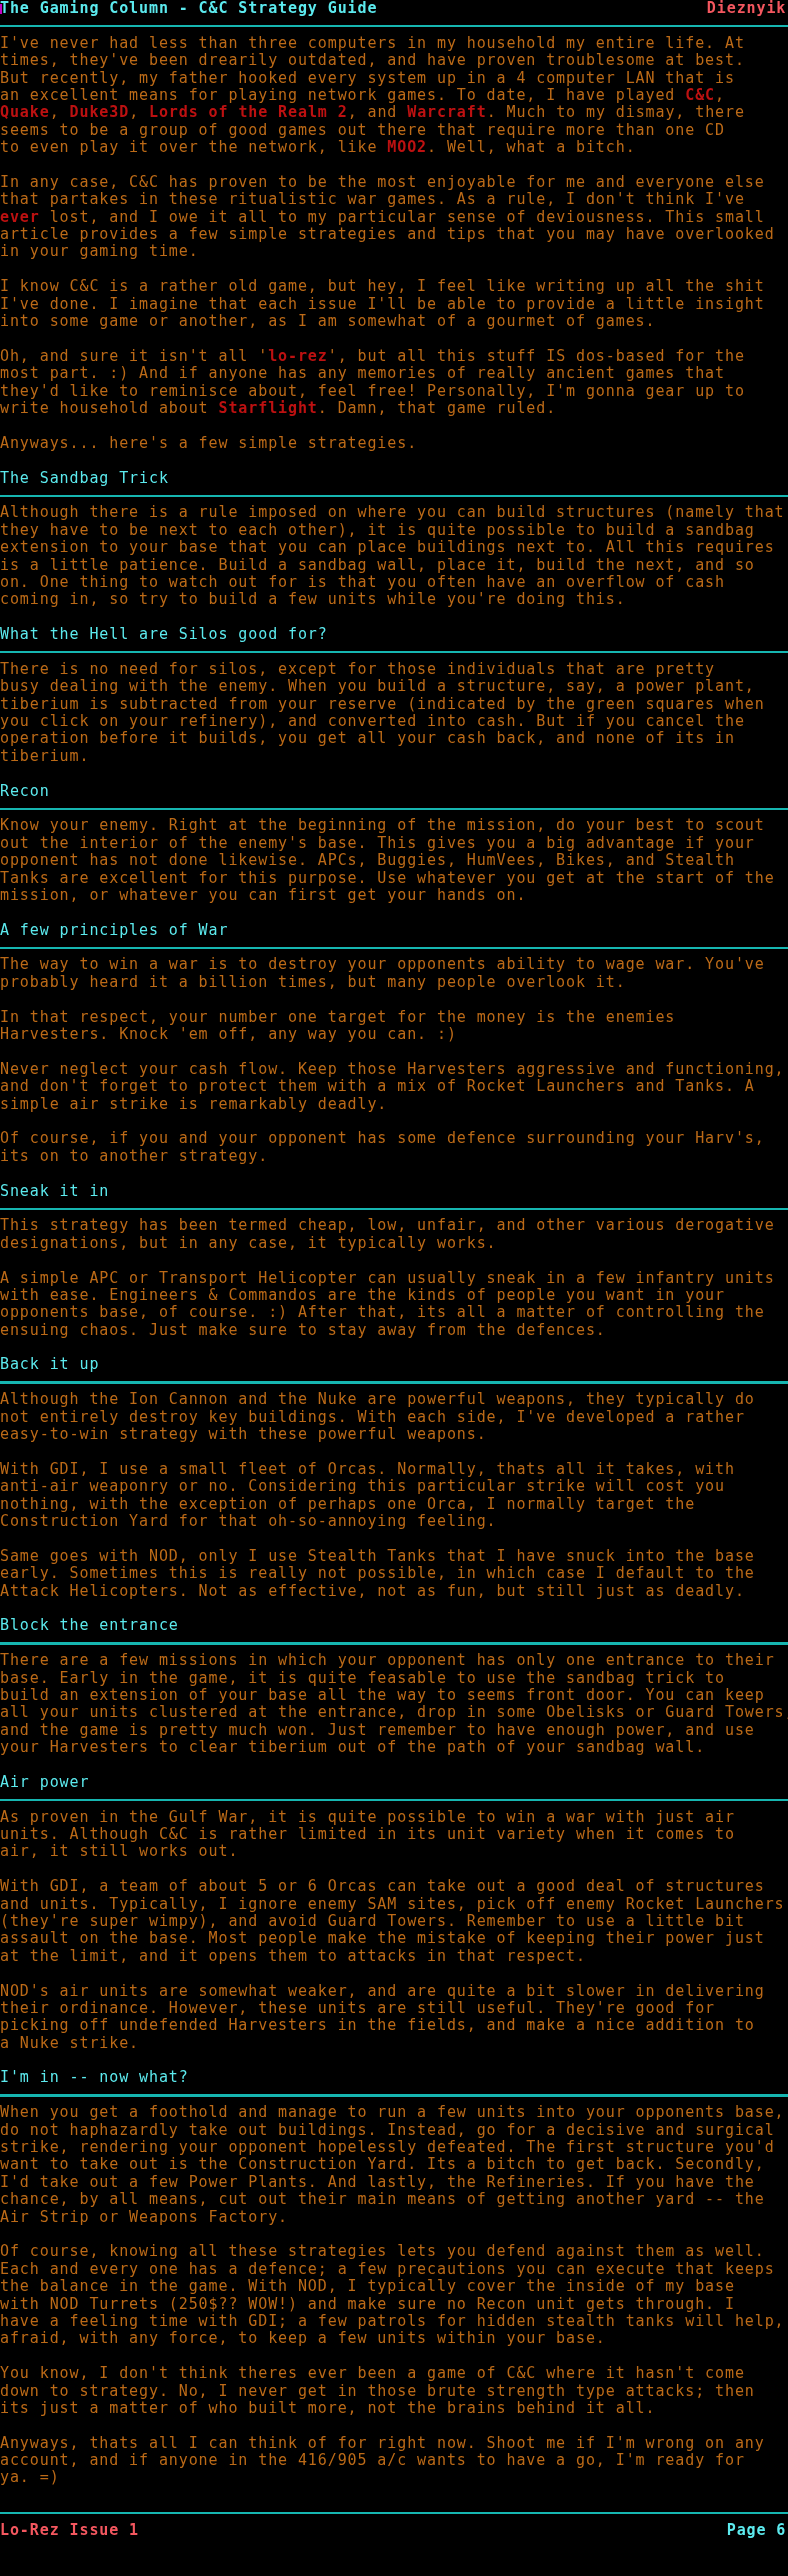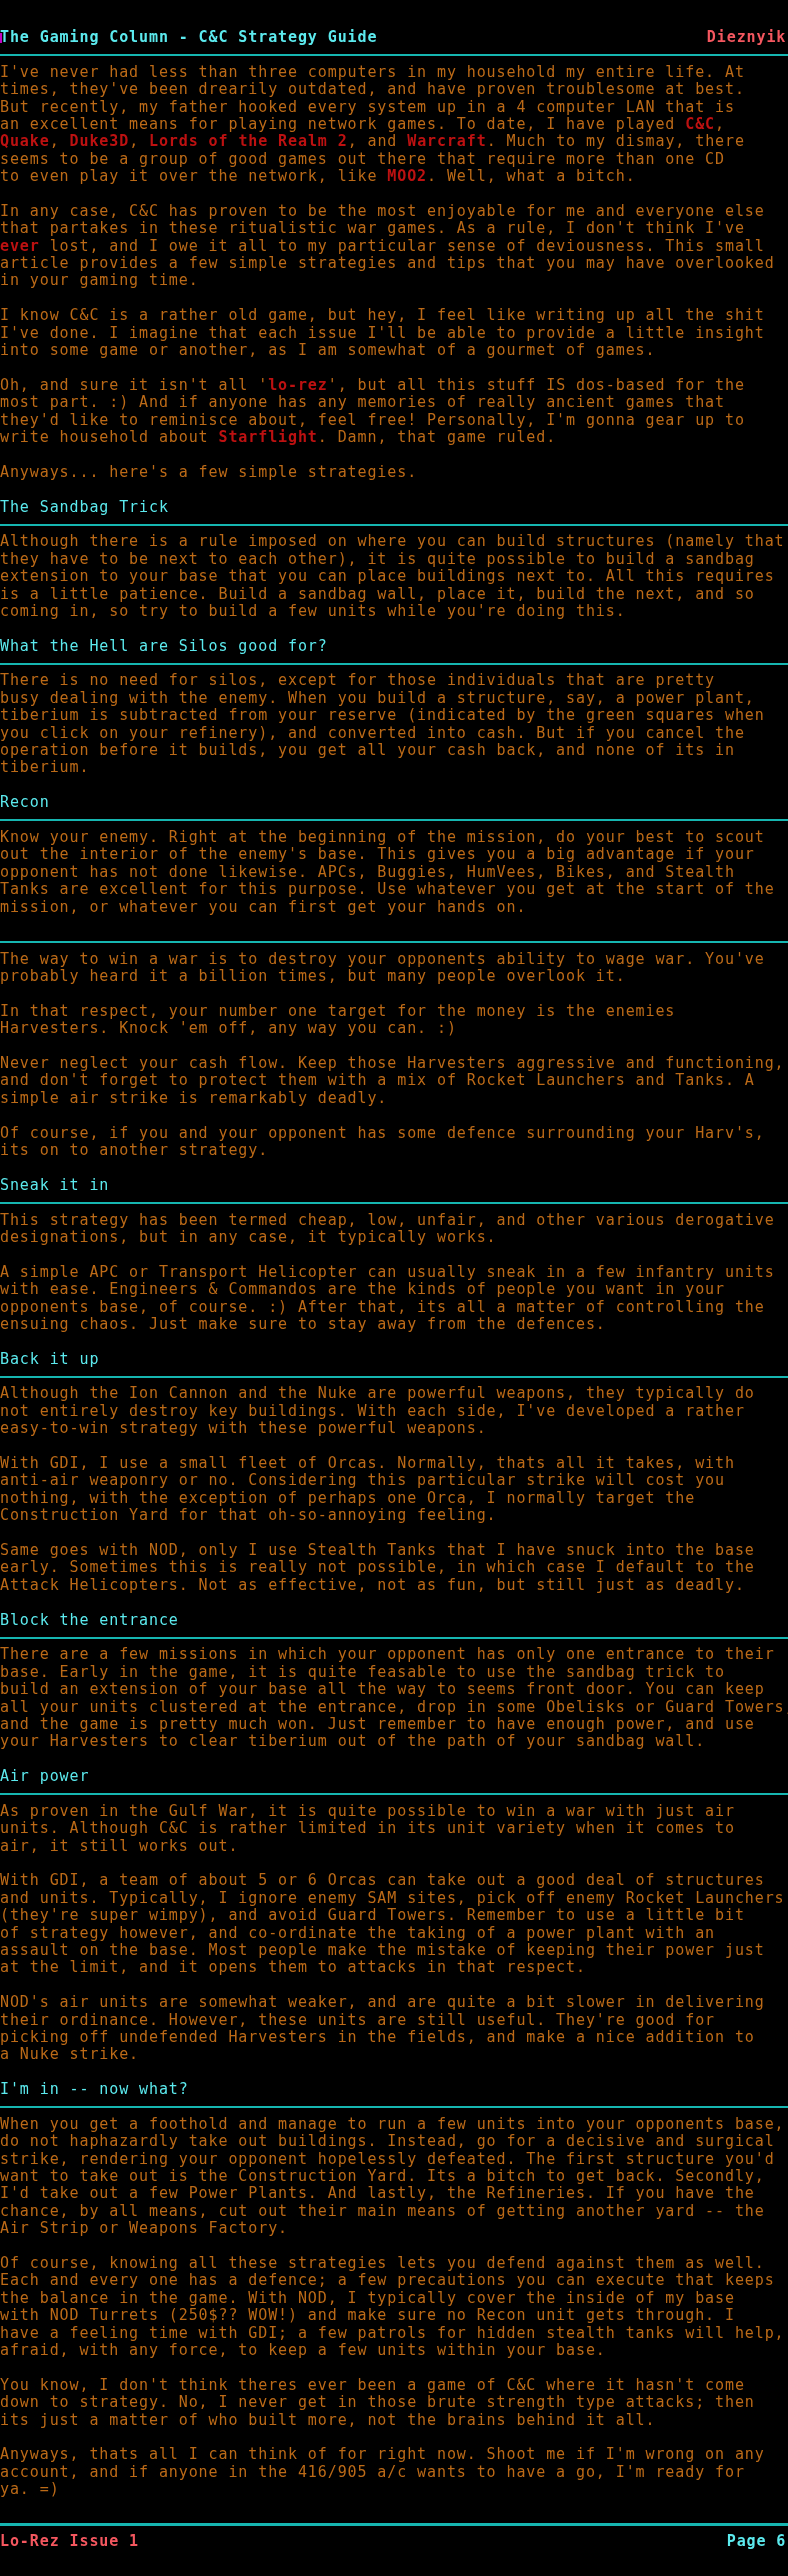--- a/index.html
+++ b/index.html
@@ -11,21 +11,21 @@
     --accent:#f4575f;
     --artifact:#c303c3;
   }
   *{margin:0;padding:0;box-sizing:border-box}
   html,body{background:var(--bg);}
   body{
     width:789px;height:2576px;
     overflow:hidden;position:relative;
     font-family:"DejaVu Sans Mono","Liberation Mono",monospace;
   }
-  .page{width:789px;height:2499px;position:relative;margin-top:29px;}
+  .page{width:789px;height:2499px;position:relative;}
   .line{
     height:17.4px;line-height:17.4px;
     font-size:15px;letter-spacing:0.9px;
     white-space:pre;color:var(--body);
     overflow:hidden;
   }
   .line .hl{color:var(--hl);font-weight:bold;}
   .line.heading{color:var(--heading);}
   .line.rule-row{display:flex;align-items:center;}
   .rule-bar{height:2.2px;width:100%;background:var(--rule);}
@@ -78,39 +78,41 @@
       <div class="line"><span>write household about </span><span class="hl">Starflight</span><span>. Damn, that game ruled.</span></div>
       <div class="line">&nbsp;</div>
       <div class="line">Anyways... here's a few simple strategies.</div>
       <div class="line">&nbsp;</div>
       <div class="line heading">The Sandbag Trick</div>
       <div class="line rule-row"><div class="rule-bar"></div></div>
       <div class="line">Although there is a rule imposed on where you can build structures (namely that</div>
       <div class="line">they have to be next to each other), it is quite possible to build a sandbag</div>
       <div class="line">extension to your base that you can place buildings next to. All this requires</div>
       <div class="line">is a little patience. Build a sandbag wall, place it, build the next, and so</div>
+      <div class="line">on. One thing to watch out for is that you often have an overflow of cash</div>
       <div class="line">coming in, so try to build a few units while you're doing this.</div>
       <div class="line">&nbsp;</div>
       <div class="line heading">What the Hell are Silos good for?</div>
       <div class="line rule-row"><div class="rule-bar"></div></div>
       <div class="line">There is no need for silos, except for those individuals that are pretty</div>
       <div class="line">busy dealing with the enemy. When you build a structure, say, a power plant,</div>
       <div class="line">tiberium is subtracted from your reserve (indicated by the green squares when</div>
       <div class="line">you click on your refinery), and converted into cash. But if you cancel the</div>
       <div class="line">operation before it builds, you get all your cash back, and none of its in</div>
       <div class="line">tiberium.</div>
       <div class="line">&nbsp;</div>
       <div class="line heading">Recon</div>
       <div class="line rule-row"><div class="rule-bar"></div></div>
       <div class="line">Know your enemy. Right at the beginning of the mission, do your best to scout</div>
       <div class="line">out the interior of the enemy's base. This gives you a big advantage if your</div>
       <div class="line">opponent has not done likewise. APCs, Buggies, HumVees, Bikes, and Stealth</div>
       <div class="line">Tanks are excellent for this purpose. Use whatever you get at the start of the</div>
       <div class="line">mission, or whatever you can first get your hands on.</div>
       <div class="line">&nbsp;</div>
+      <div class="line heading">A few principles of War</div>
       <div class="line rule-row"><div class="rule-bar"></div></div>
       <div class="line">The way to win a war is to destroy your opponents ability to wage war. You've</div>
       <div class="line">probably heard it a billion times, but many people overlook it.</div>
       <div class="line">&nbsp;</div>
       <div class="line">In that respect, your number one target for the money is the enemies</div>
       <div class="line">Harvesters. Knock 'em off, any way you can. :)</div>
       <div class="line">&nbsp;</div>
       <div class="line">Never neglect your cash flow. Keep those Harvesters aggressive and functioning,</div>
       <div class="line">and don't forget to protect them with a mix of Rocket Launchers and Tanks. A</div>
       <div class="line">simple air strike is remarkably deadly.</div>
@@ -154,21 +156,20 @@
       <div class="line">&nbsp;</div>
       <div class="line heading">Air power</div>
       <div class="line rule-row"><div class="rule-bar"></div></div>
       <div class="line">As proven in the Gulf War, it is quite possible to win a war with just air</div>
       <div class="line">units. Although C&amp;C is rather limited in its unit variety when it comes to</div>
       <div class="line">air, it still works out.</div>
       <div class="line">&nbsp;</div>
       <div class="line">With GDI, a team of about 5 or 6 Orcas can take out a good deal of structures</div>
       <div class="line">and units. Typically, I ignore enemy SAM sites, pick off enemy Rocket Launchers</div>
       <div class="line">(they're super wimpy), and avoid Guard Towers. Remember to use a little bit</div>
-      <div class="line">of strategy however, and co-ordinate the taking of a power plant with an</div>
       <div class="line">assault on the base. Most people make the mistake of keeping their power just</div>
       <div class="line">at the limit, and it opens them to attacks in that respect.</div>
       <div class="line">&nbsp;</div>
       <div class="line">NOD's air units are somewhat weaker, and are quite a bit slower in delivering</div>
       <div class="line">their ordinance. However, these units are still useful. They're good for</div>
       <div class="line">picking off undefended Harvesters in the fields, and make a nice addition to</div>
       <div class="line">a Nuke strike.</div>
       <div class="line">&nbsp;</div>
       <div class="line heading">I'm in -- now what?</div>
       <div class="line rule-row"><div class="rule-bar"></div></div>

